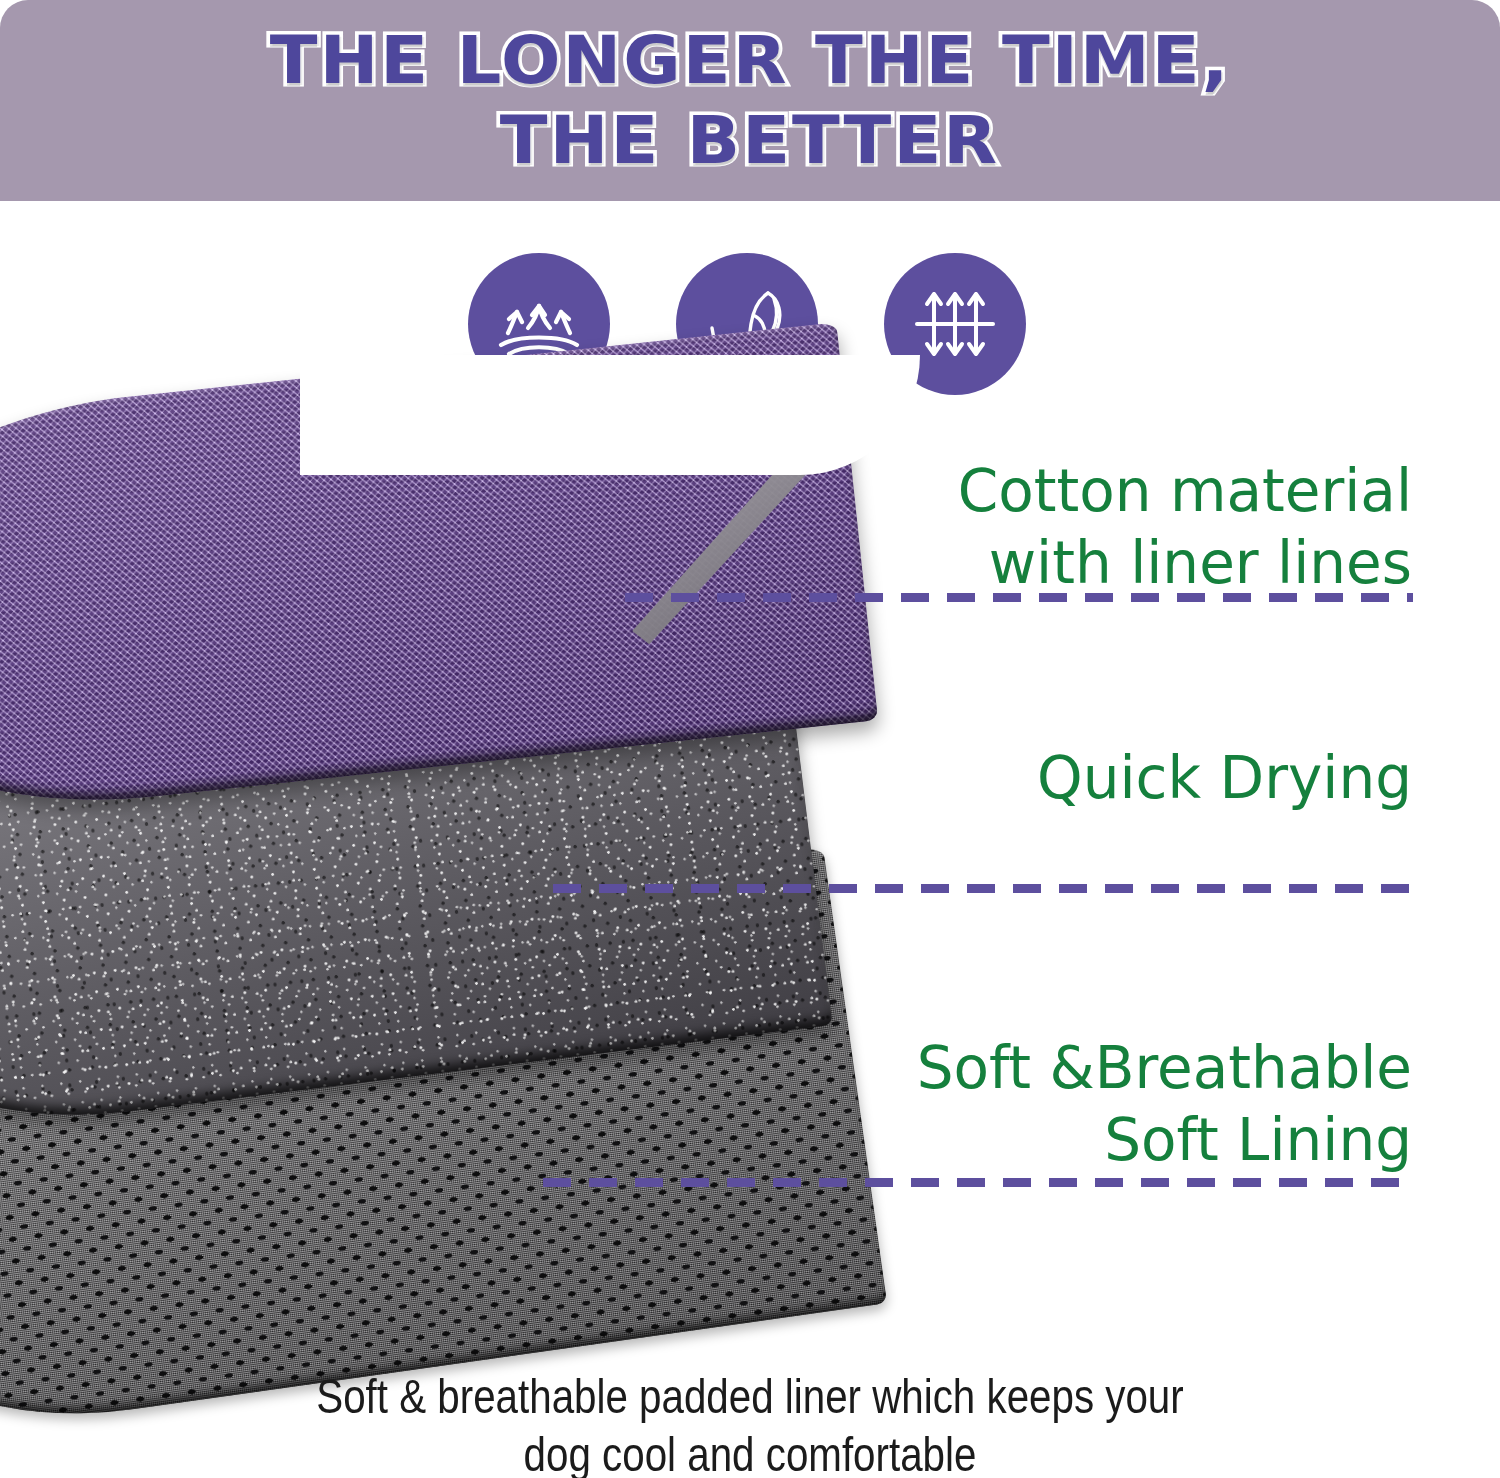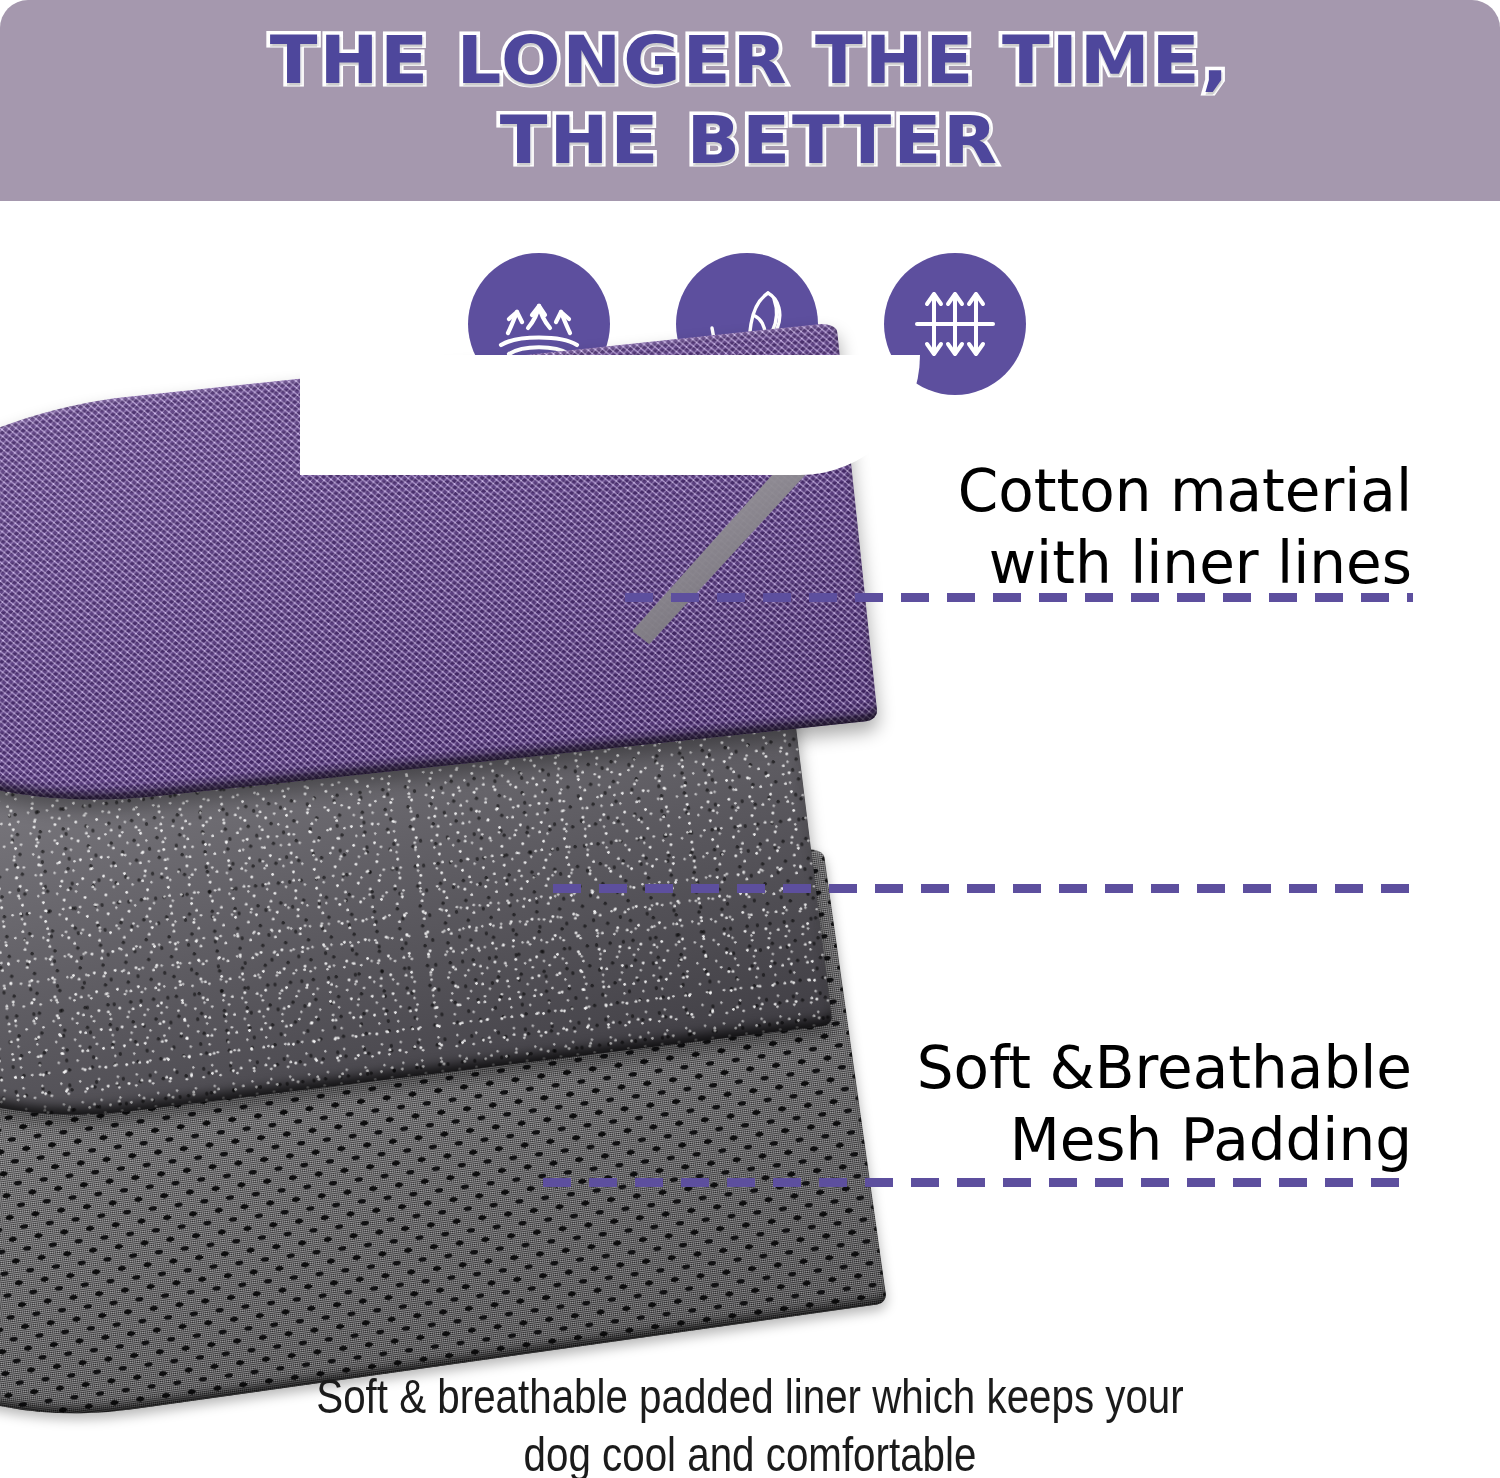--- a/index.html
+++ b/index.html
@@ -242,21 +242,21 @@
   .dash.d1 { left: 625px;  top: 593px;  width: 788px; }
   .dash.d2 { left: 553px;  top: 884px;  width: 860px; }
   .dash.d3 { left: 543px;  top: 1178px; width: 870px; }
 
   
   .callout {
     position: absolute;
     right: 88px;
     width: 620px;
     text-align: right;
-    color: #000000;
+    color: #15803d;
     font-family: "DejaVu Sans", sans-serif;
     font-size: 58px;
     line-height: 72px;
     font-weight: 400;
   }
   .callout.c1 { top: 455px; }
   .callout.c2 { top: 742px; }
   .callout.c3 { top: 1032px; }
   .callout .cl { display: block; white-space: nowrap; }
 
@@ -350,25 +350,26 @@
   <div class="dash d1"></div>
   <div class="dash d2"></div>
   <div class="dash d3"></div>
 
   <div class="callout c1">
     <span class="cl">Cotton material</span>
     <span class="cl">with liner lines</span>
   </div>
 
   <div class="callout c2">
+    <span class="cl">Quick Drying</span>
   </div>
 
   <div class="callout c3">
     <span class="cl">Soft &amp;Breathable</span>
-    <span class="cl">Mesh Padding</span>
+    <span class="cl">Soft Lining</span>
   </div>
 
   <div class="caption">
     <span class="cl">Soft &amp; breathable padded liner which keeps your</span>
     <span class="cl">dog cool and comfortable</span>
   </div>
 
 </div>
 
 </body></html>

